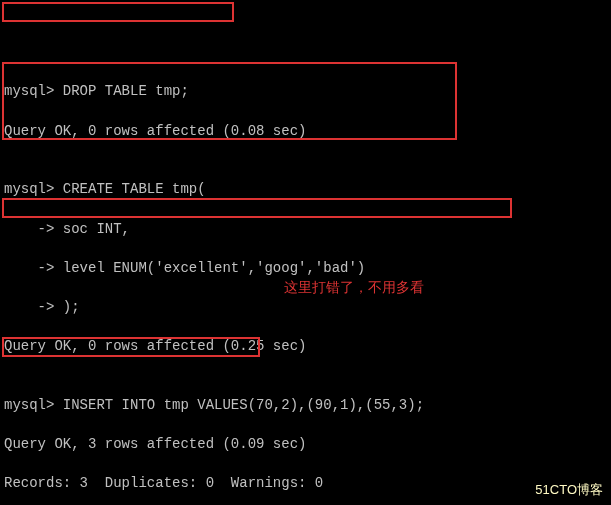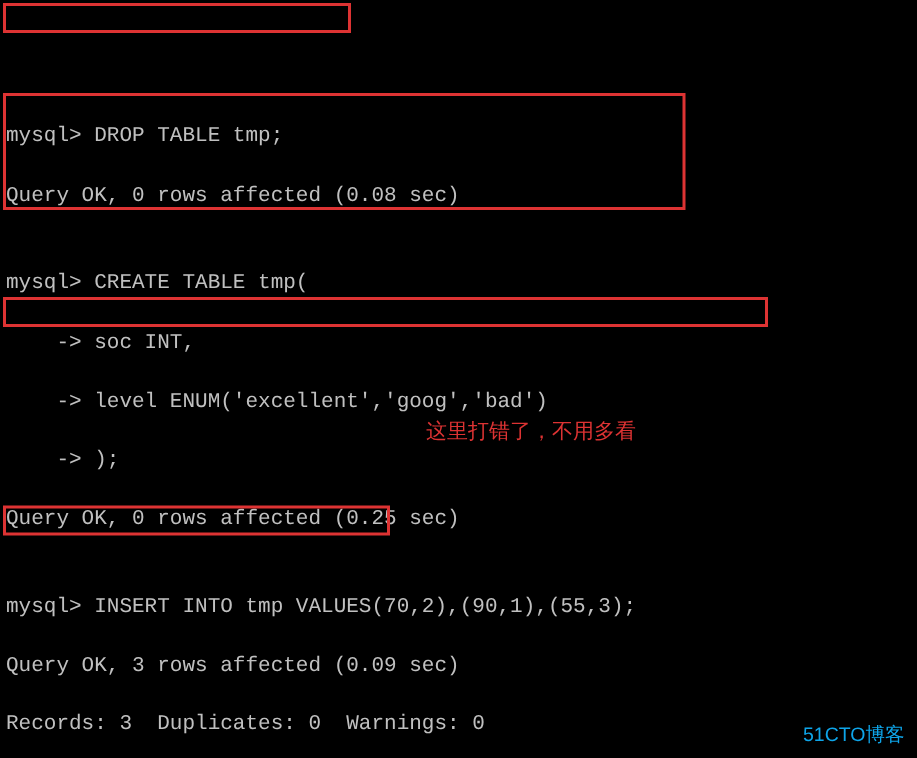--- a/index.html
+++ b/index.html
@@ -28,21 +28,21 @@
       font-family: sans-serif;
       font-size: 14px;
       position: absolute;
       pointer-events: none;
       text-align: right;
     }
     .watermark {
       position: absolute;
       right: 8px;
       bottom: 6px;
-      color: #0ea5e9;
+      color: #fef9c3;
       font-family: sans-serif;
       font-size: 13px;
       pointer-events: none;
     }
   </style>
 </head>
 <body>
 
 
 

